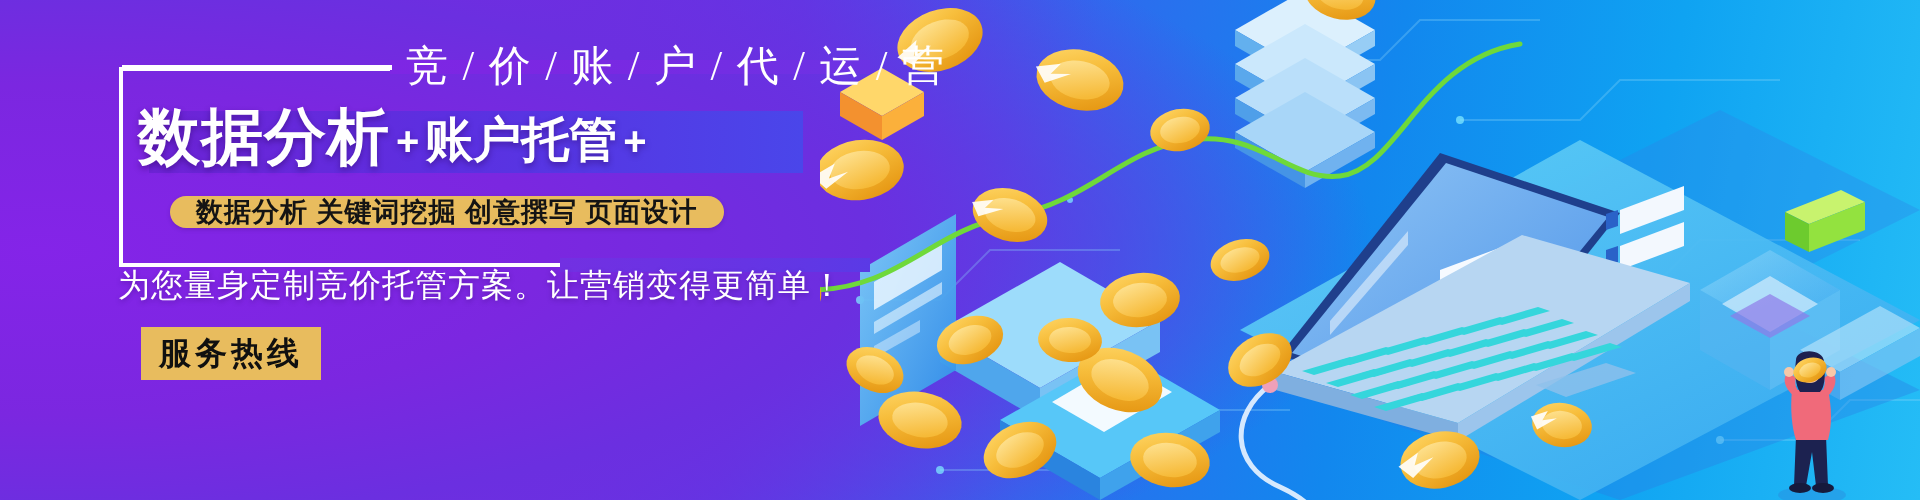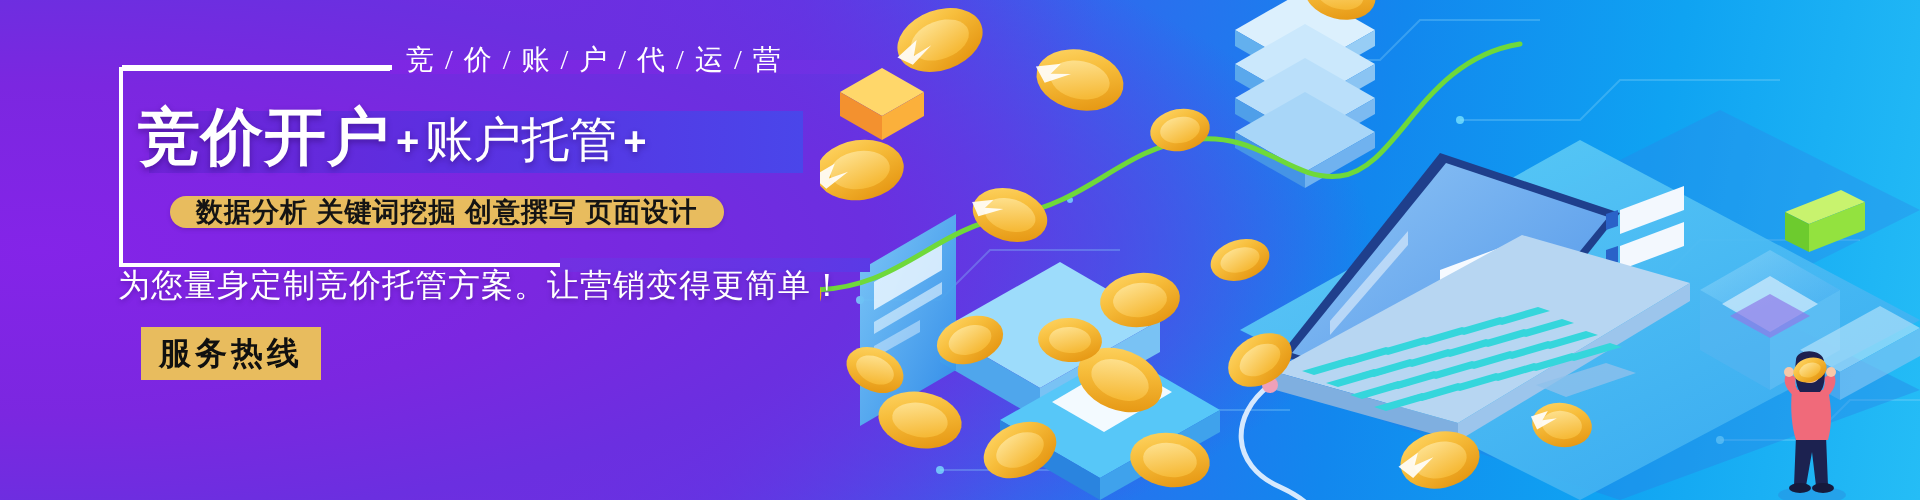--- a/index.html
+++ b/index.html
@@ -31,39 +31,39 @@
   .bracket-mask-top{
     position:absolute;left:390px;top:60px;width:480px;height:14px;
     background:linear-gradient(100deg,#7e26e4 0%, #7a28e2 40%, #6c33e4 100%);
   }
   .bracket-mask-bottom{
     position:absolute;left:560px;top:258px;width:310px;height:14px;
     background:linear-gradient(100deg,#7230e2 0%, #6634e4 60%, #5a3ae6 100%);
   }
 
   .eyebrow{
-    position:absolute;left:406px;top:32px;height:56px;
+    position:absolute;left:406px;top:38px;height:56px;
     display:flex;align-items:center;
     color:#ffffff;font-family:"Liberation Serif","DejaVu Serif",serif;
-    font-size:28px;letter-spacing:2px;white-space:nowrap;font-weight:400;
+    font-size:42px;letter-spacing:2px;white-space:nowrap;font-weight:400;
   }
 
   .headline-wrap{position:absolute;left:149px;top:111px;}
   .headline-bg{
     position:absolute;left:0;top:0;width:654px;height:62px;
     background:linear-gradient(90deg,#6E23D6 0%,#5C2FE0 45%,#4A46EA 100%);
   }
   .headline{
     position:relative;left:-11px;top:-5px;display:flex;align-items:baseline;
     color:#ffffff;white-space:nowrap;
     text-shadow:0 3px 6px rgba(40,0,90,.45);
   }
   .headline .big{font-size:62px;font-weight:bold;letter-spacing:1px;line-height:1;}
   .headline .plus{font-size:40px;font-weight:bold;padding:0 6px;line-height:1;position:relative;top:-3px;}
-  .headline .mid{font-size:48px;font-weight:normal;letter-spacing:0px;line-height:1;position:relative;top:-2px;}
+  .headline .mid{font-size:48px;font-weight:bold;letter-spacing:0px;line-height:1;position:relative;top:-2px;}
 
   .pill{
     position:absolute;left:170px;top:196px;height:32px;
     background:#E8BC5E;border-radius:26px;
     display:flex;align-items:center;padding:4px 26px;
     box-shadow:0 2px 4px rgba(50,0,90,.18);
   }
   .pill-text{
     color:#141414;font-size:27px;font-weight:bold;white-space:nowrap;letter-spacing:1px;
   }
@@ -426,21 +426,21 @@
     <div class="bracket"></div>
     <div class="bracket-mask-top"></div>
     <div class="bracket-mask-bottom"></div>
     <div class="rule"></div>
 
     <div class="eyebrow">竞 / 价 / 账 / 户 / 代 / 运 / 营</div>
 
     <div class="headline-wrap">
       <div class="headline-bg"></div>
       <div class="headline">
-        <span class="big">竞价开户</span>
+        <span class="big">数据分析</span>
         <span class="plus">+</span>
         <span class="mid">账户托管</span>
         <span class="plus">+</span>
       </div>
     </div>
 
     <div class="pill">
       <span class="pill-text">数据分析  关键词挖掘  创意撰写  页面设计</span>
     </div>
 

